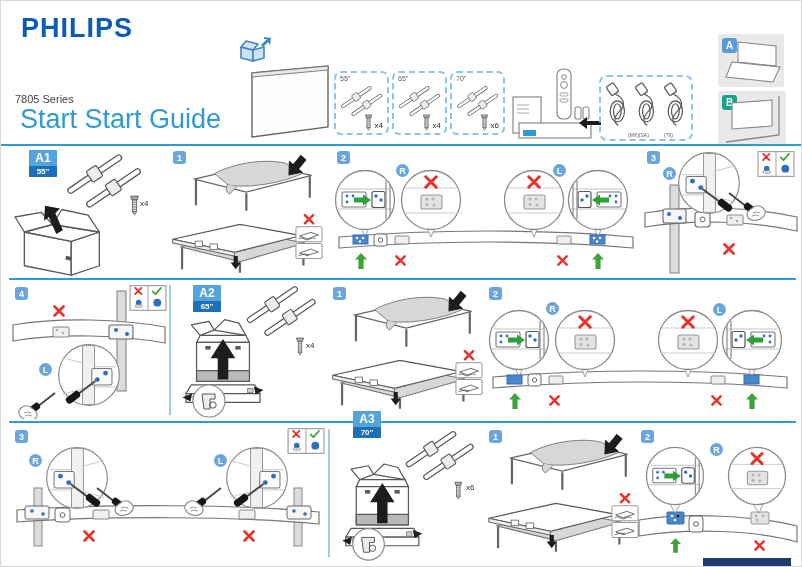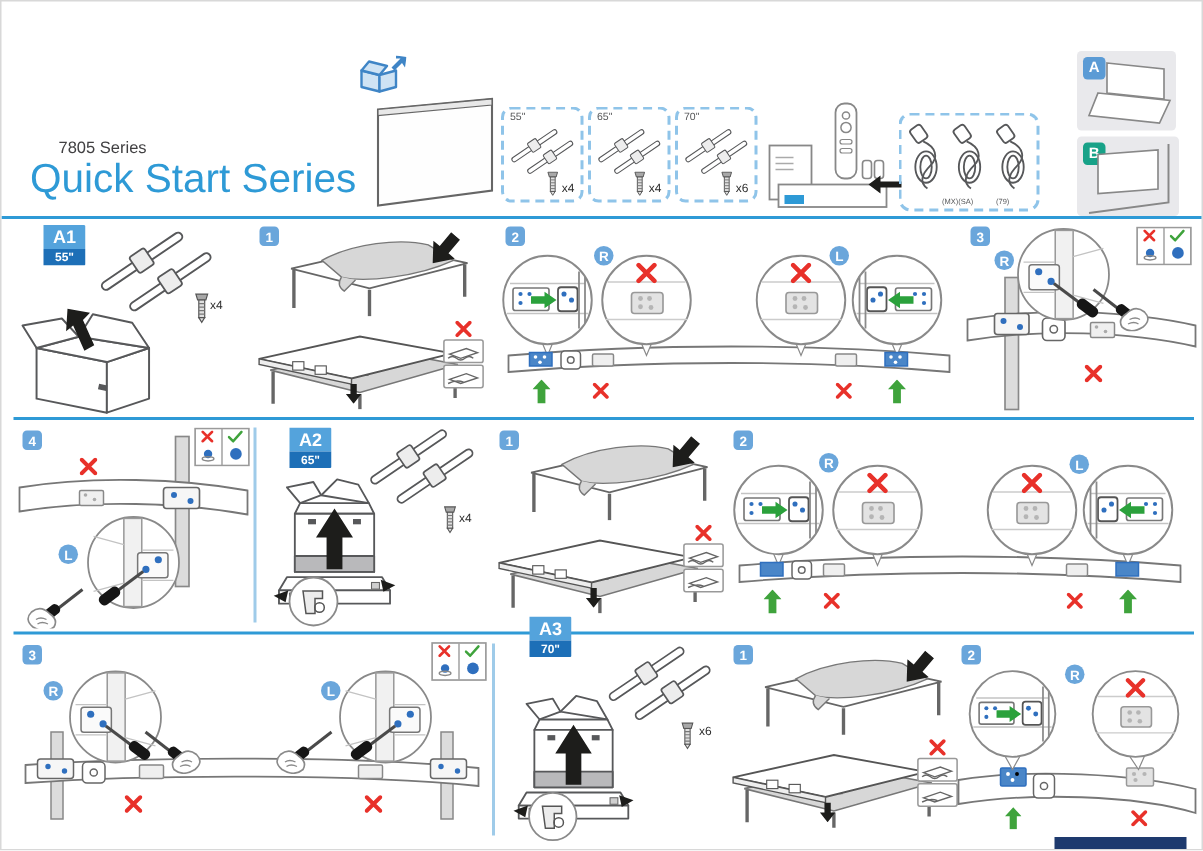--- a/index.html
+++ b/index.html
@@ -1,20 +1,20 @@
 <!DOCTYPE html>
 <html><head>
 <meta charset="utf-8">
 <style>
   html,body{margin:0;padding:0;background:#fff;}
   .sheet{position:relative;width:802px;height:567px;background:#fff;overflow:hidden;
          font-family:"Liberation Sans",sans-serif;border:1px solid #d8d8d8;box-sizing:border-box;}
   .abs{position:absolute;}
   .brand{position:absolute;left:20px;top:12px;font-size:27px;font-weight:bold;color:#0c5cb5;letter-spacing:1px;}
-  .series{position:absolute;left:38px;top:92px;font-size:11px;color:#414042;text-align:center;}
+  .series{position:absolute;left:14px;top:92px;font-size:11px;color:#414042;text-align:center;}
   .title{position:absolute;left:19px;top:103px;font-size:27px;font-weight:400;color:#2e9ad6;}
   .hline{position:absolute;height:2px;background:#2e9ad6;}
   .vline{position:absolute;width:2px;background:#9fcbe9;}
   .step-badge{position:absolute;width:13px;height:13px;background:#6aa6db;color:#fff;font-size:9px;
         font-weight:700;border-radius:3px;display:flex;align-items:center;justify-content:center;}
   .rl-badge{position:absolute;width:13px;height:13px;background:#6aa6db;color:#fff;font-size:9px;
         font-weight:700;border-radius:50%;display:flex;align-items:center;justify-content:center;}
   .model-badge{position:absolute;width:28px;border-radius:1px;overflow:hidden;padding-left:16px;}
   .model-badge .mid{display:block;background:#54a3dc;color:#fff;font-weight:700;font-size:12px;line-height:16px;text-align:center;}
   .model-badge .msize{display:block;background:#1d6fb7;color:#fff;font-weight:700;font-size:8px;line-height:11px;text-align:center;}
@@ -191,22 +191,23 @@
               <rect x="3" y="4" width="9" height="11" rx="2" fill="#fff"></rect>
             </g>
       <path d="M11,15 C20,19 22,26 16,32 C10,38 8,44 14,48"></path>
       <ellipse cx="13" cy="33" rx="7.5" ry="11"></ellipse>
       <ellipse cx="13" cy="33" rx="4" ry="8"></ellipse>
     </g>
   </symbol>
 </defs>
 </svg>
 
+<div class="brand">PHILIPS</div>
 <div class="series">7805 Series</div>
-<div class="title">Quick Start Series</div>
+<div class="title">Start Start Guide</div>
 <div class="hline" style="left:0;top:143px;width:802px;"></div>
 
 <svg class="abs" style="left:236px;top:36px" width="34" height="26" viewBox="0 0 34 26">
   <g stroke="#3f85c6" stroke-width="1.6" fill="#cfe3f4" stroke-linejoin="round">
     <polygon points="4,10 16,13 16,24 4,21"></polygon>
     <polygon points="16,13 27,10 27,21 16,24"></polygon>
     <polygon points="4,10 9,4 21,7 16,13"></polygon>
   </g>
   <polygon points="24,8 30,2 27,2 27,0 34,1 33,8 31,5 26,10" fill="#3f85c6"></polygon>
 </svg>

